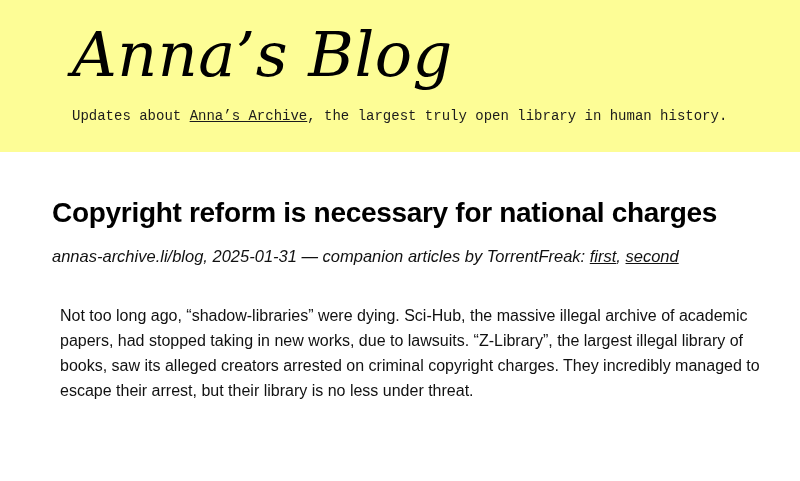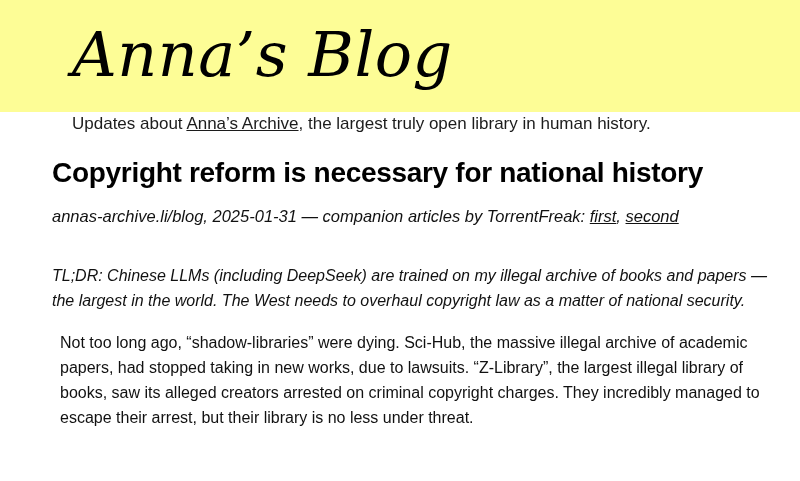--- a/index.html
+++ b/index.html
@@ -8,39 +8,40 @@
     background: #ffffff;
     width: 800px;
     height: 481px;
     overflow: hidden;
     font-family: "Liberation Sans", sans-serif;
     color: #111111;
     -webkit-font-smoothing: antialiased;
   }
   .header {
     background: #fdfd96;
-    height: 112px;
+    height: 152px;
     box-sizing: border-box;
     padding: 10px 16px 0 72px;
   }
   .blog-title {
     font-family: "DejaVu Serif", serif;
     font-style: italic;
     font-weight: 500;
     font-size: 62px;
     line-height: 90px;
     color: #000000;
     letter-spacing: 0.5px;
     white-space: nowrap;
   }
   .tagline {
-    font-size: 17px;
+    font-size: 14px;
     line-height: 24px;
-    margin-top: 12px;
+    margin-top: 4px;
     color: #1c1c1c;
+    font-family: Liberation Mono, monospace;
   }
   .link {
     color: inherit;
     text-decoration: underline;
     cursor: pointer;
   }
   main {
     box-sizing: border-box;
     padding: 46px 22px 0 52px;
   }
@@ -75,20 +76,19 @@
 </style>
 </head>
 <body>
 
 <div class="header">
   <div class="blog-title">Anna’s Blog</div>
   <div class="tagline"><span>Updates about </span><a class="link" href="#">Anna’s Archive</a><span>, the largest truly open library in human history.</span></div>
 </div>
 
 <main>
-  <h1 class="article-title">Copyright reform is necessary for national history</h1>
+  <h1 class="article-title">Copyright reform is necessary for national charges</h1>
 
   <p class="meta"><span>annas-archive.li/blog, 2025-01-31 — companion articles by TorrentFreak: </span><a class="link" href="#">first</a><span>, </span><a class="link" href="#">second</a></p>
 
-  <p class="tldr">TL;DR: Chinese LLMs (including DeepSeek) are trained on my illegal archive of books and papers — the largest in the world. The West needs to overhaul copyright law as a matter of national security.</p>
 
   <p class="body-para">Not too long ago, “shadow-libraries” were dying. Sci-Hub, the massive illegal archive of academic papers, had stopped taking in new works, due to lawsuits. “Z-Library”, the largest illegal library of books, saw its alleged creators arrested on criminal copyright charges. They incredibly managed to escape their arrest, but their library is no less under threat.</p>
 </main>
 
 </body></html>

